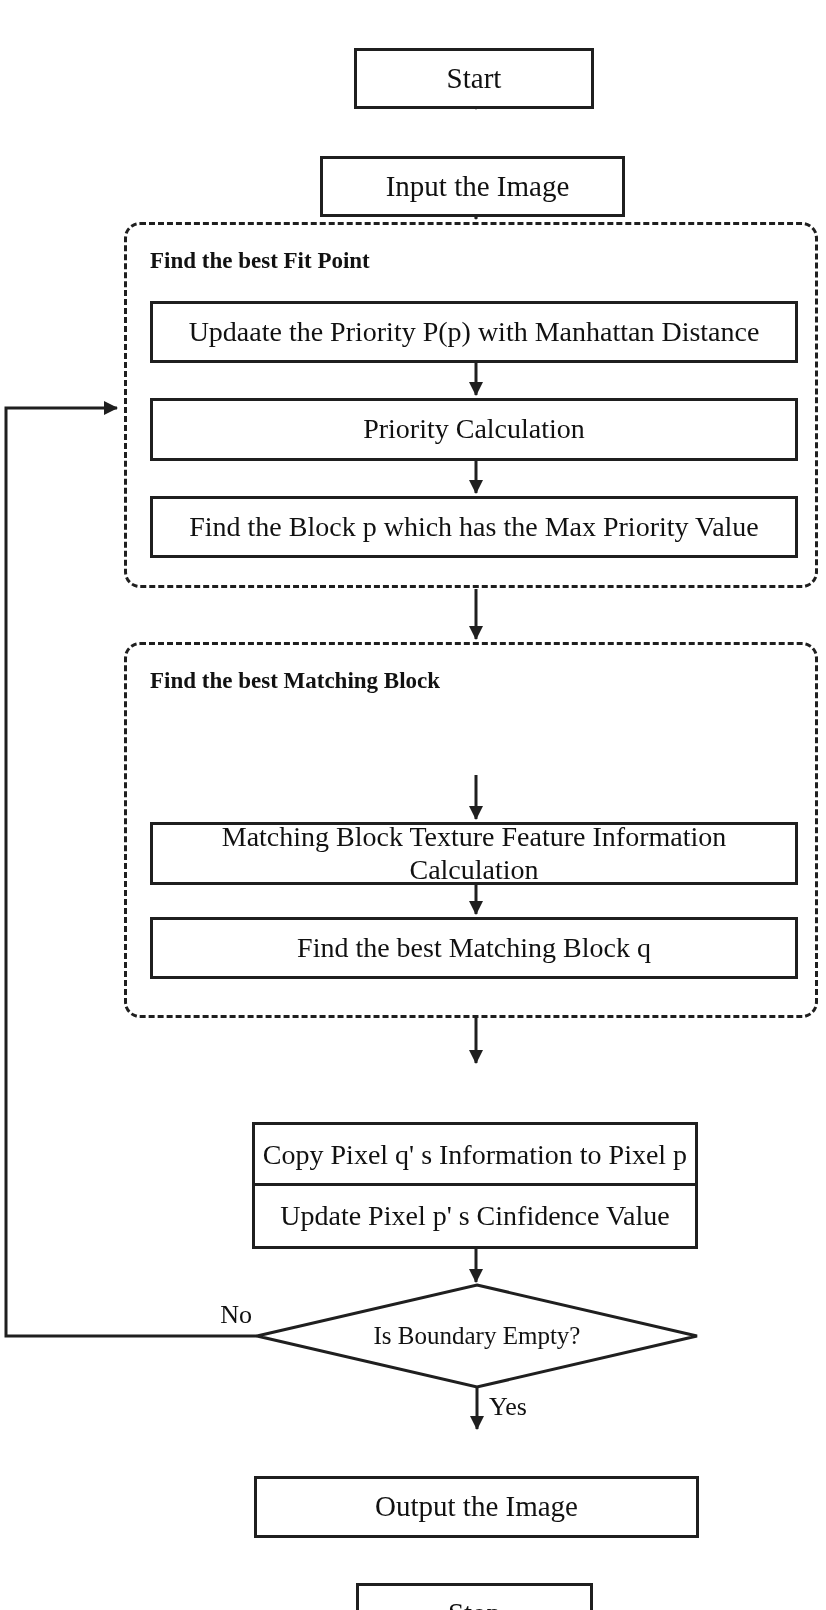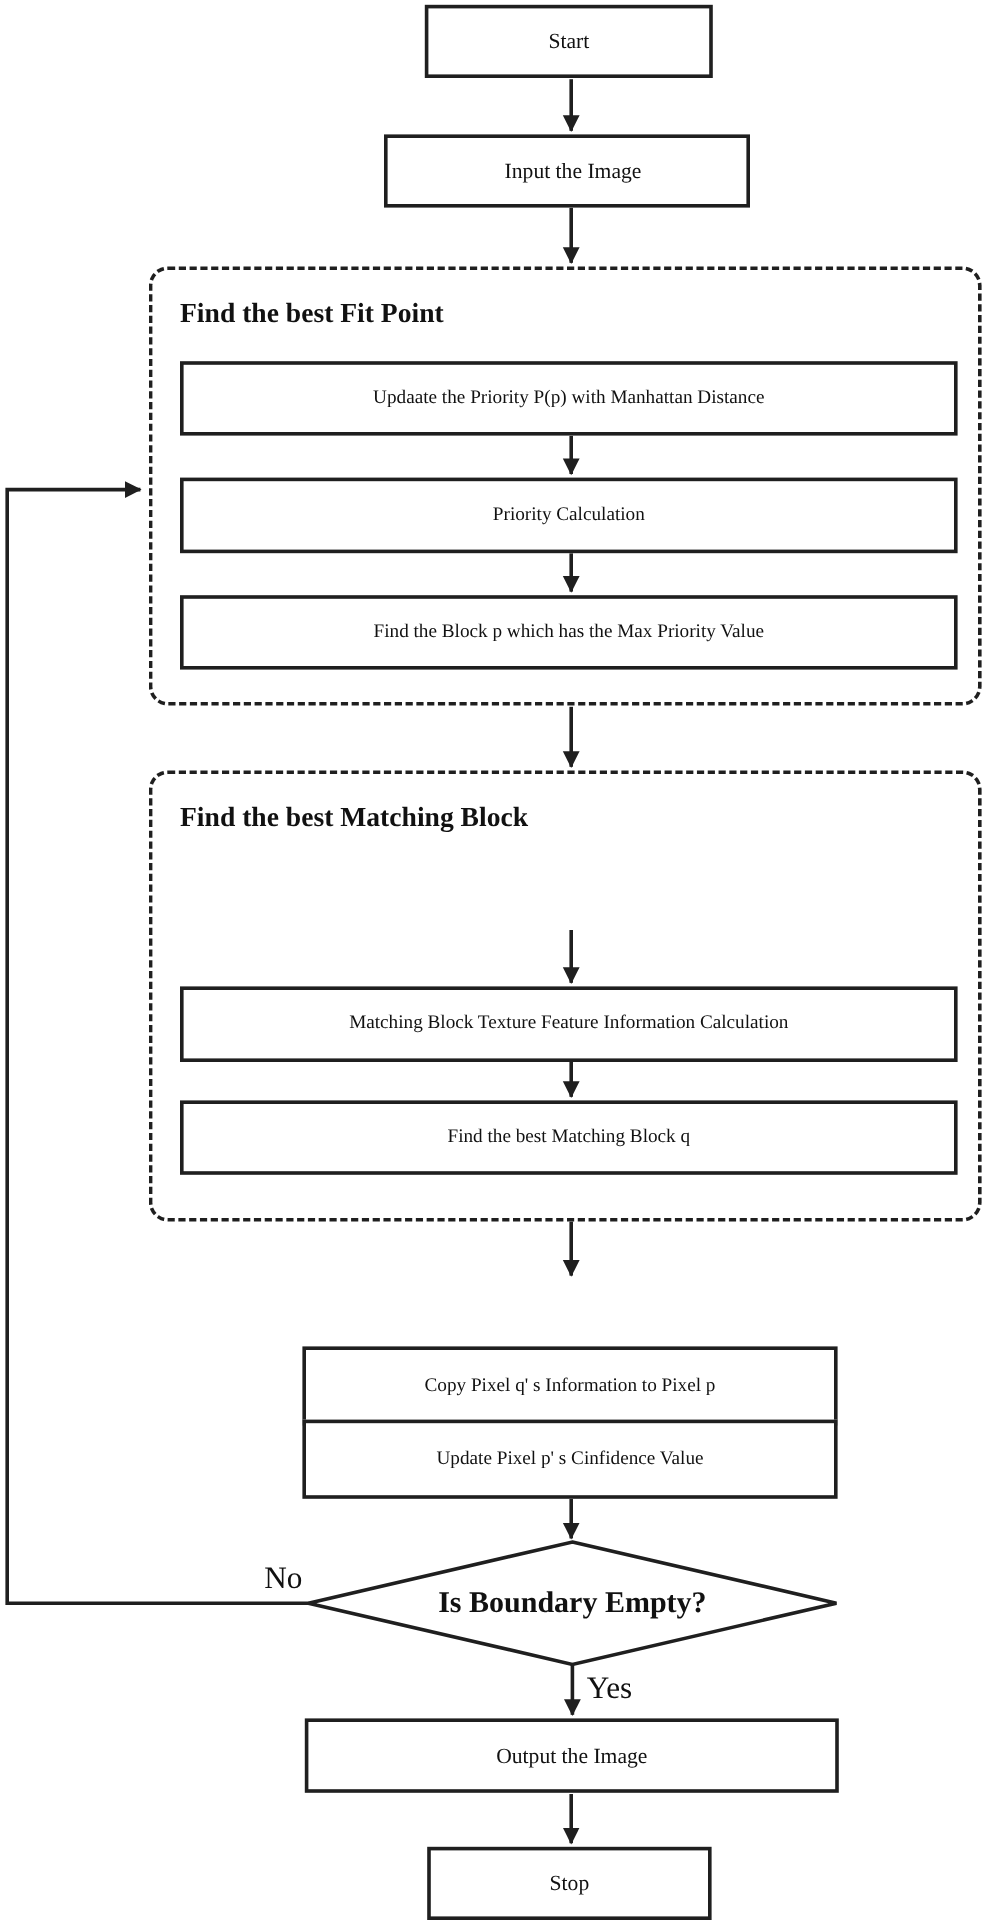--- a/index.html
+++ b/index.html
@@ -26,26 +26,27 @@
   }
   .node {
     position: absolute;
     box-sizing: border-box;
     border: 3px solid #1f1f1f;
     background: #ffffff;
     display: flex;
     align-items: center;
     justify-content: center;
     text-align: center;
-    font-size: 16px;
+    font-size: 28px;
     line-height: 1.15;
     padding: 0 6px;
   }
   .terminal {
-    font-size: 18px;
+    font-size: 29px;
+    margin-top: 44px;
   }
   .group {
     position: absolute;
     box-sizing: border-box;
     border: 3px dashed #1f1f1f;
     border-radius: 16px;
     background: transparent;
   }
   .group-title {
     position: absolute;
@@ -58,21 +59,20 @@
     font-size: 26px;
     white-space: nowrap;
   }
   .decision-label {
     position: absolute;
     display: flex;
     align-items: center;
     justify-content: center;
     text-align: center;
     font-size: 25px;
-    font-weight: bold;
   }
 </style>
 </head>
 <body>
 
 <div class="canvas">
 
   <svg class="connectors" viewBox="0 0 826 1610" xmlns="http://www.w3.org/2000/svg">
     <defs>
       <marker id="arrow" markerUnits="userSpaceOnUse" markerWidth="18" markerHeight="18" refX="13" refY="7" orient="auto">

